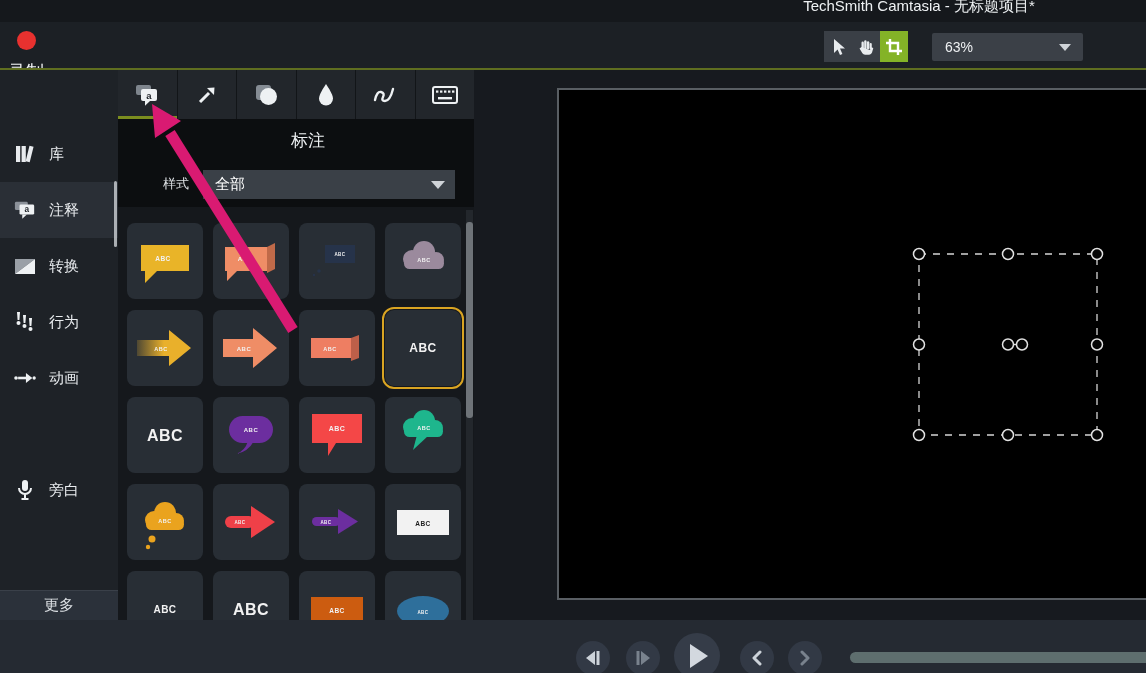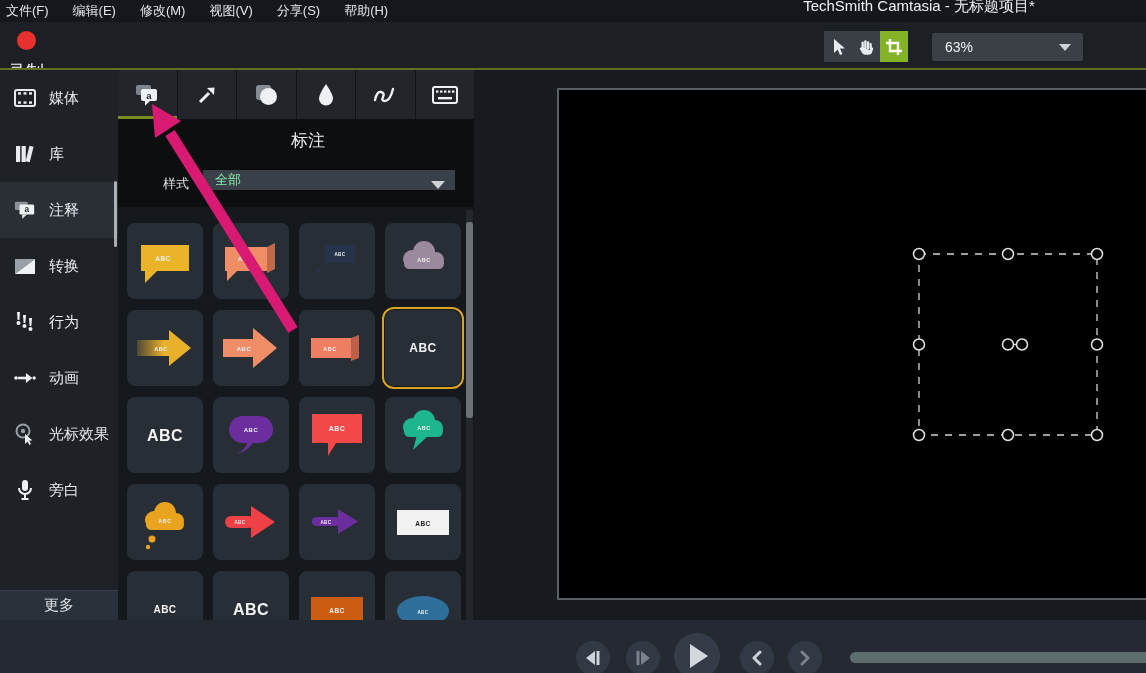--- a/index.html
+++ b/index.html
@@ -32,21 +32,21 @@
   .sb-scroll{ position:absolute; left:114px; top:111px; width:3px; height:66px; background:#c3c7cb; border-radius:2px; opacity:.85;}
   
   .panel{ position:absolute; left:118px; top:70px; width:356px; height:550px; background:#15181c; overflow:hidden;}
   .tabs{ position:absolute; left:0; top:0; width:356px; height:49px; background:#22262b; display:flex;}
   .tab{ flex:1; display:flex; align-items:center; justify-content:center; border-left:1px solid #121518; position:relative; cursor:pointer;}
   .tab:first-child{ border-left:none;}
   .tab.active::after{ content:""; position:absolute; left:0; bottom:0; width:100%; height:3px; background:#7c8e1f;}
   .ptitle{ position:absolute; left:0; top:49px; width:380px; height:43px; background:#0c0e10; display:flex; align-items:center; justify-content:center; font-size:17px; color:#eef1f3;}
   .style-row{ position:absolute; left:0; top:92px; width:356px; height:45px; background:#0c0e10;}
   .style-label{ position:absolute; left:45px; top:13px; font-size:13px; color:#dfe3e6;}
-  .style-dd{ position:absolute; left:85px; top:8px; width:252px; height:20px; background:#3a4047; display:flex; align-items:center; padding-left:12px; font-size:13px; color:#86efac; cursor:pointer;}
+  .style-dd{ position:absolute; left:85px; top:8px; width:252px; height:29px; background:#3a4047; display:flex; align-items:center; padding-left:12px; font-size:15px; color:#ffffff; cursor:pointer;}
   .style-dd .caret{ position:absolute; right:10px; top:11px; width:0; height:0; border-left:7px solid transparent; border-right:7px solid transparent; border-top:8px solid #cfd3d8;}
   .thumbs{ position:absolute; left:0; top:137px; width:356px; height:413px; overflow:hidden;text-decoration:underline;}
   .tile{ position:absolute; width:76px; height:76px; background:#282e35; border-radius:8px; cursor:pointer;}
   .tile.selected{ outline:2px solid #d9a422; outline-offset:1px; border-radius:9px;}
   .tile svg{ position:absolute; left:0; top:0;}
   .vscroll-track{ position:absolute; left:348px; top:140px; width:7px; height:410px; background:#23272c;}
   .vscroll-thumb{ position:absolute; left:348px; top:152px; width:7px; height:196px; background:#6e7378; border-radius:3px;}
   
   .stage{ position:absolute; left:474px; top:70px; width:672px; height:550px; background:#171a1f;}
   .canvas{ position:absolute; left:83px; top:18px; width:589px; height:512px; background:#000; border:2px solid #595e63; border-right:none;}
@@ -55,28 +55,20 @@
   .pbtn{ position:absolute; border-radius:50%; background:#323945; display:flex; align-items:center; justify-content:center; cursor:pointer;}
   .hscroll{ position:absolute; left:850px; top:32px; width:300px; height:11px; background:#5e6e6e; border-radius:6px 0 0 6px;}
   
   .overlay{ position:absolute; left:0; top:0; width:1146px; height:673px; pointer-events:none; z-index:50;}
 </style>
 </head>
 <body>
 
 <div id="app">
 
-  <div class="menubar">
-    <span class="mi">文件(F)</span>
-    <span class="mi">编辑(E)</span>
-    <span class="mi">修改(M)</span>
-    <span class="mi">视图(V)</span>
-    <span class="mi">分享(S)</span>
-    <span class="mi">帮助(H)</span>
-  </div>
   <div class="win-title">TechSmith Camtasia - 无标题项目*</div>
 
   <div class="toolbar">
     <div class="record">
       <span class="rec-dot"></span>
       <span>录制</span>
     </div>
     <div class="topright">
       <div class="tbtn">
         <svg width="18" height="18" viewBox="0 0 18 18">
@@ -101,36 +93,20 @@
       </div>
     </div>
     <div class="zoom-dd">
       <span>63%</span>
       <span class="caret"></span>
     </div>
   </div>
   <div class="olive-sep"></div>
 
   <div class="sidebar">
-    <div class="sb-item" style="top:0">
-      <span class="sb-ic">
-          <svg width="22" height="18" viewBox="0 0 22 18">
-            <rect x="1" y="1" width="20" height="16" rx="2" fill="none" stroke="#e8ebee" stroke-width="2"></rect>
-            <g fill="#e8ebee">
-              <rect x="4" y="3.2" width="3" height="2.4"></rect>
-              <rect x="9.5" y="3.2" width="3" height="2.4"></rect>
-              <rect x="15" y="3.2" width="3" height="2.4"></rect>
-              <rect x="4" y="12.4" width="3" height="2.4"></rect>
-              <rect x="9.5" y="12.4" width="3" height="2.4"></rect>
-              <rect x="15" y="12.4" width="3" height="2.4"></rect>
-            </g>
-          </svg>
-        </span>
-      <span>媒体</span>
-    </div>
     <div class="sb-item" style="top:56px">
       <span class="sb-ic">
           <svg width="22" height="20" viewBox="0 0 22 20">
             <g fill="#e8ebee">
               <rect x="2" y="2" width="4.2" height="16"></rect>
               <rect x="7.6" y="2" width="4.2" height="16"></rect>
               <rect x="13.5" y="2" width="4.2" height="16" transform="rotate(14 15.6 10)"></rect>
             </g>
           </svg>
         </span>
@@ -178,30 +154,20 @@
           <svg width="24" height="14" viewBox="0 0 24 14">
             <g fill="#eef1f3">
               <circle cx="2.2" cy="7" r="2"></circle>
               <rect x="4.5" y="5.6" width="9" height="2.8"></rect>
               <polygon points="13,1.5 20,7 13,12.5"></polygon>
               <circle cx="22" cy="7" r="1.8"></circle>
             </g>
           </svg>
         </span>
       <span>动画</span>
-    </div>
-    <div class="sb-item" style="top:336px">
-      <span class="sb-ic">
-          <svg width="22" height="22" viewBox="0 0 22 22">
-            <circle cx="9" cy="8" r="6.5" fill="none" stroke="#9aa0a7" stroke-width="2"></circle>
-            <circle cx="9" cy="8" r="2.2" fill="#9aa0a7"></circle>
-            <polygon points="11,11 11,21 13.6,18.5 15.4,22 17,21 15.2,17.6 18.5,17.6" fill="#eef1f3"></polygon>
-          </svg>
-        </span>
-      <span>光标效果</span>
     </div>
     <div class="sb-item" style="top:392px">
       <span class="sb-ic">
           <svg width="16" height="22" viewBox="0 0 16 22">
             <rect x="5" y="1" width="6" height="11" rx="3" fill="#eef1f3"></rect>
             <path d="M2 9 a6 6 0 0 0 12 0" fill="none" stroke="#eef1f3" stroke-width="2"></path>
             <line x1="8" y1="15.5" x2="8" y2="19" stroke="#eef1f3" stroke-width="2"></line>
             <line x1="4.5" y1="20" x2="11.5" y2="20" stroke="#eef1f3" stroke-width="2"></line>
           </svg>
         </span>

